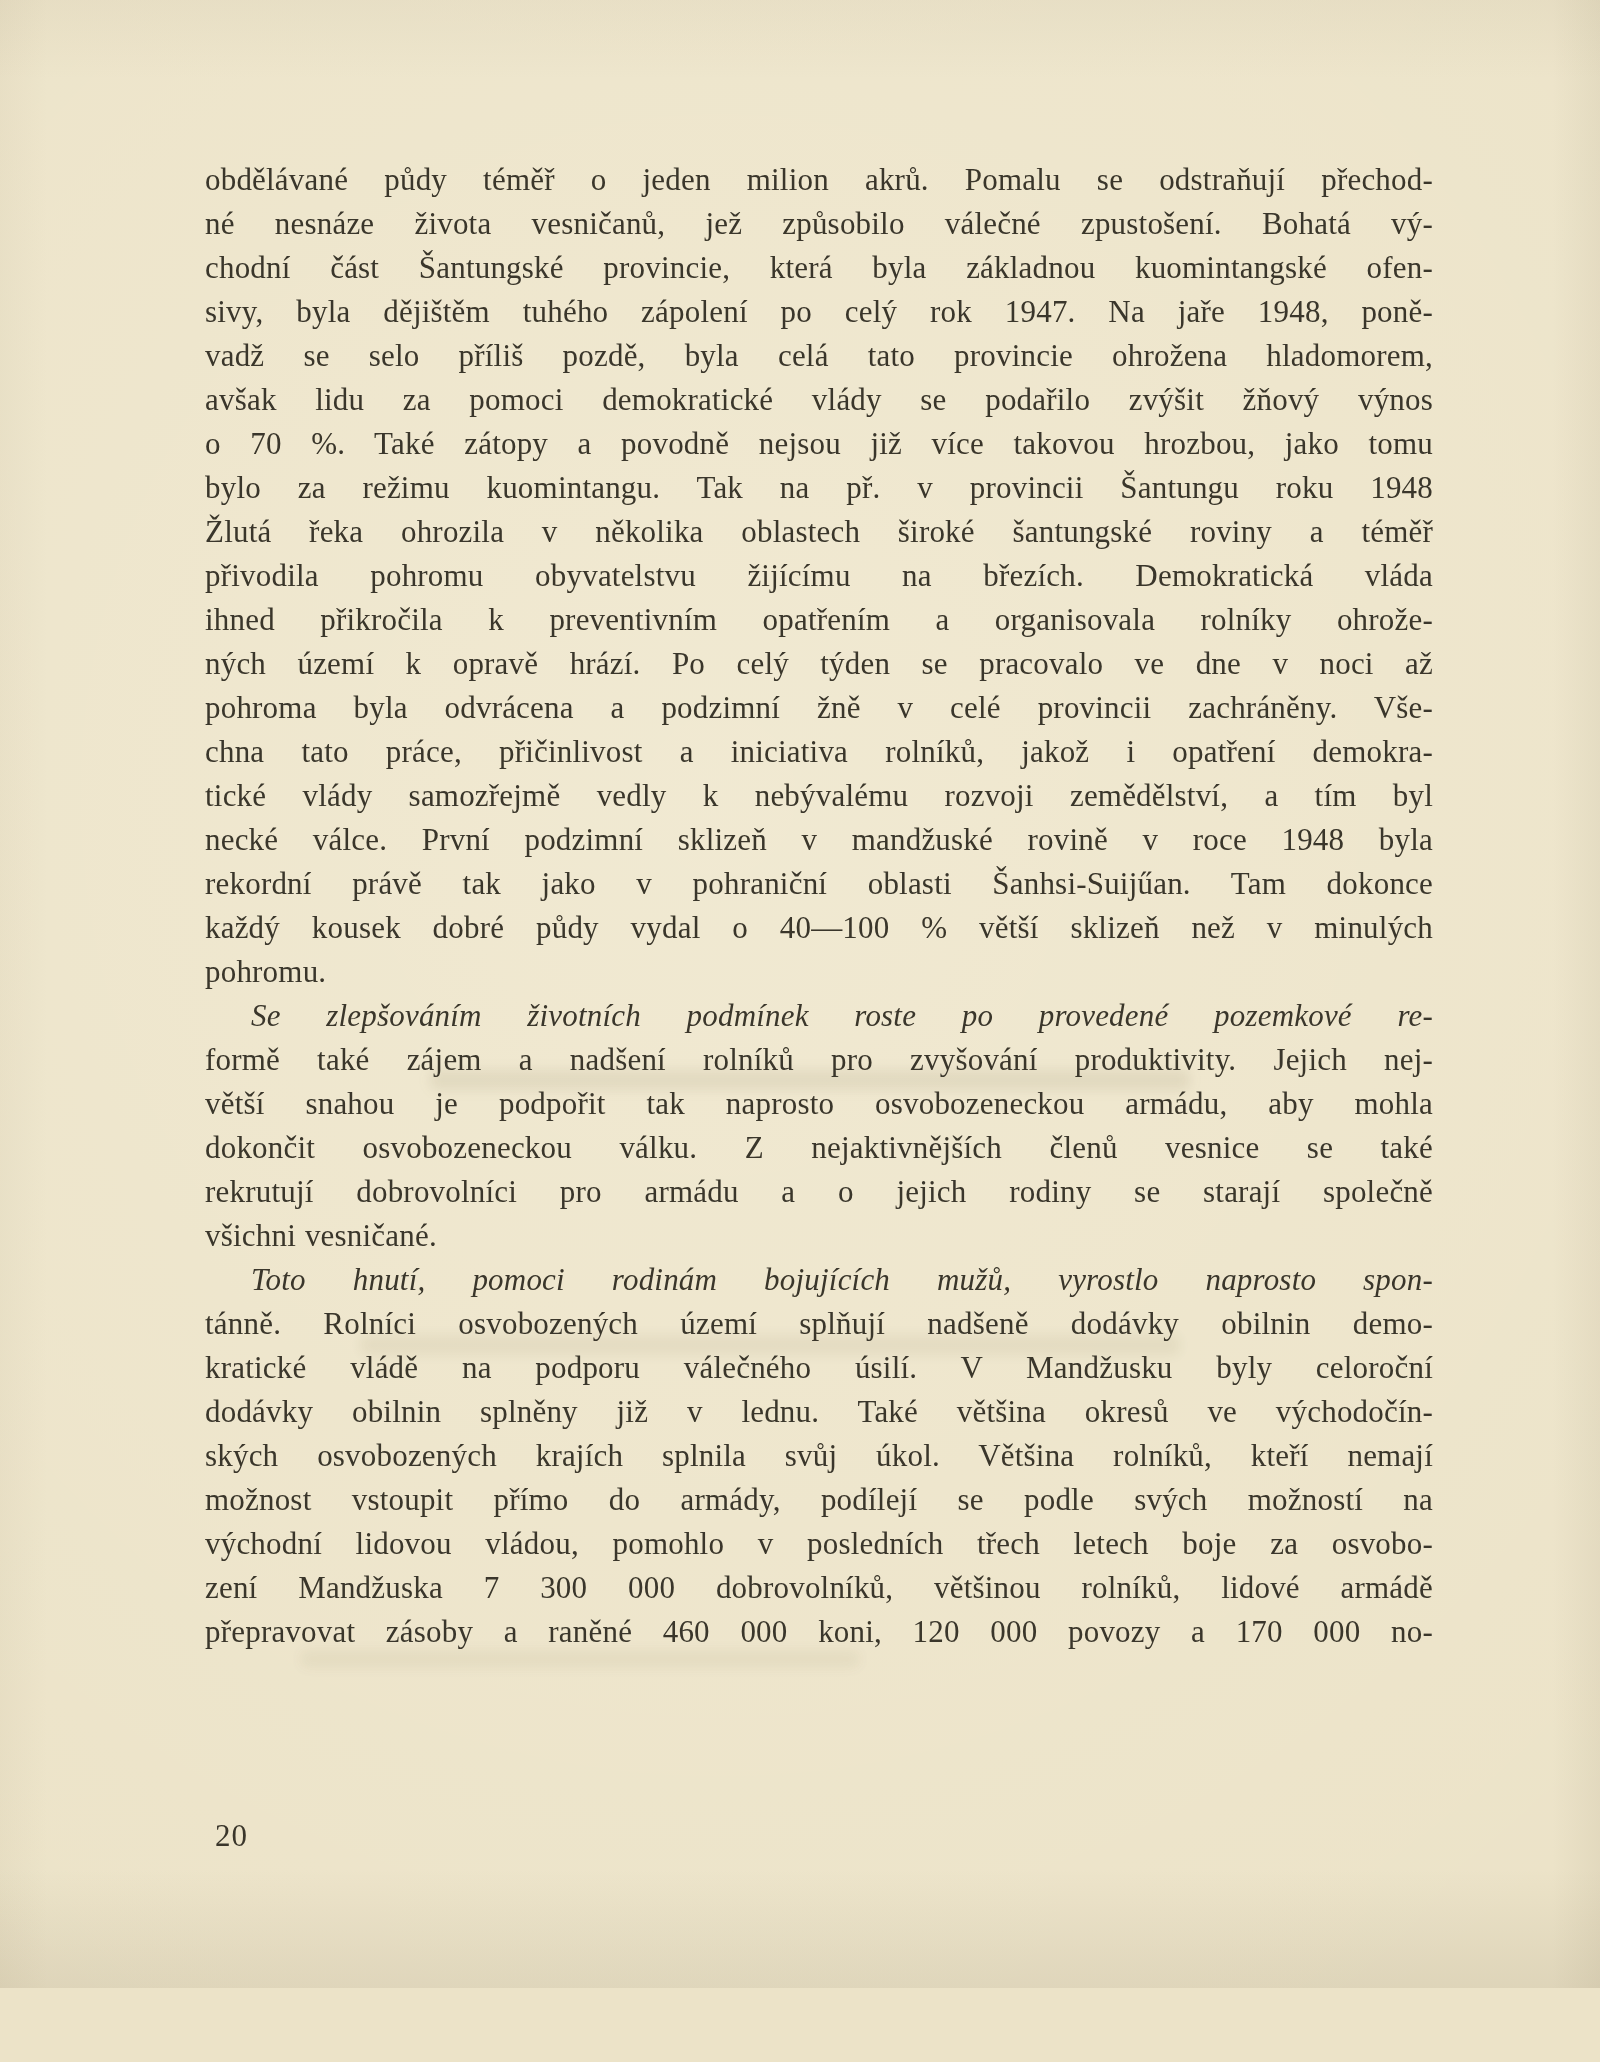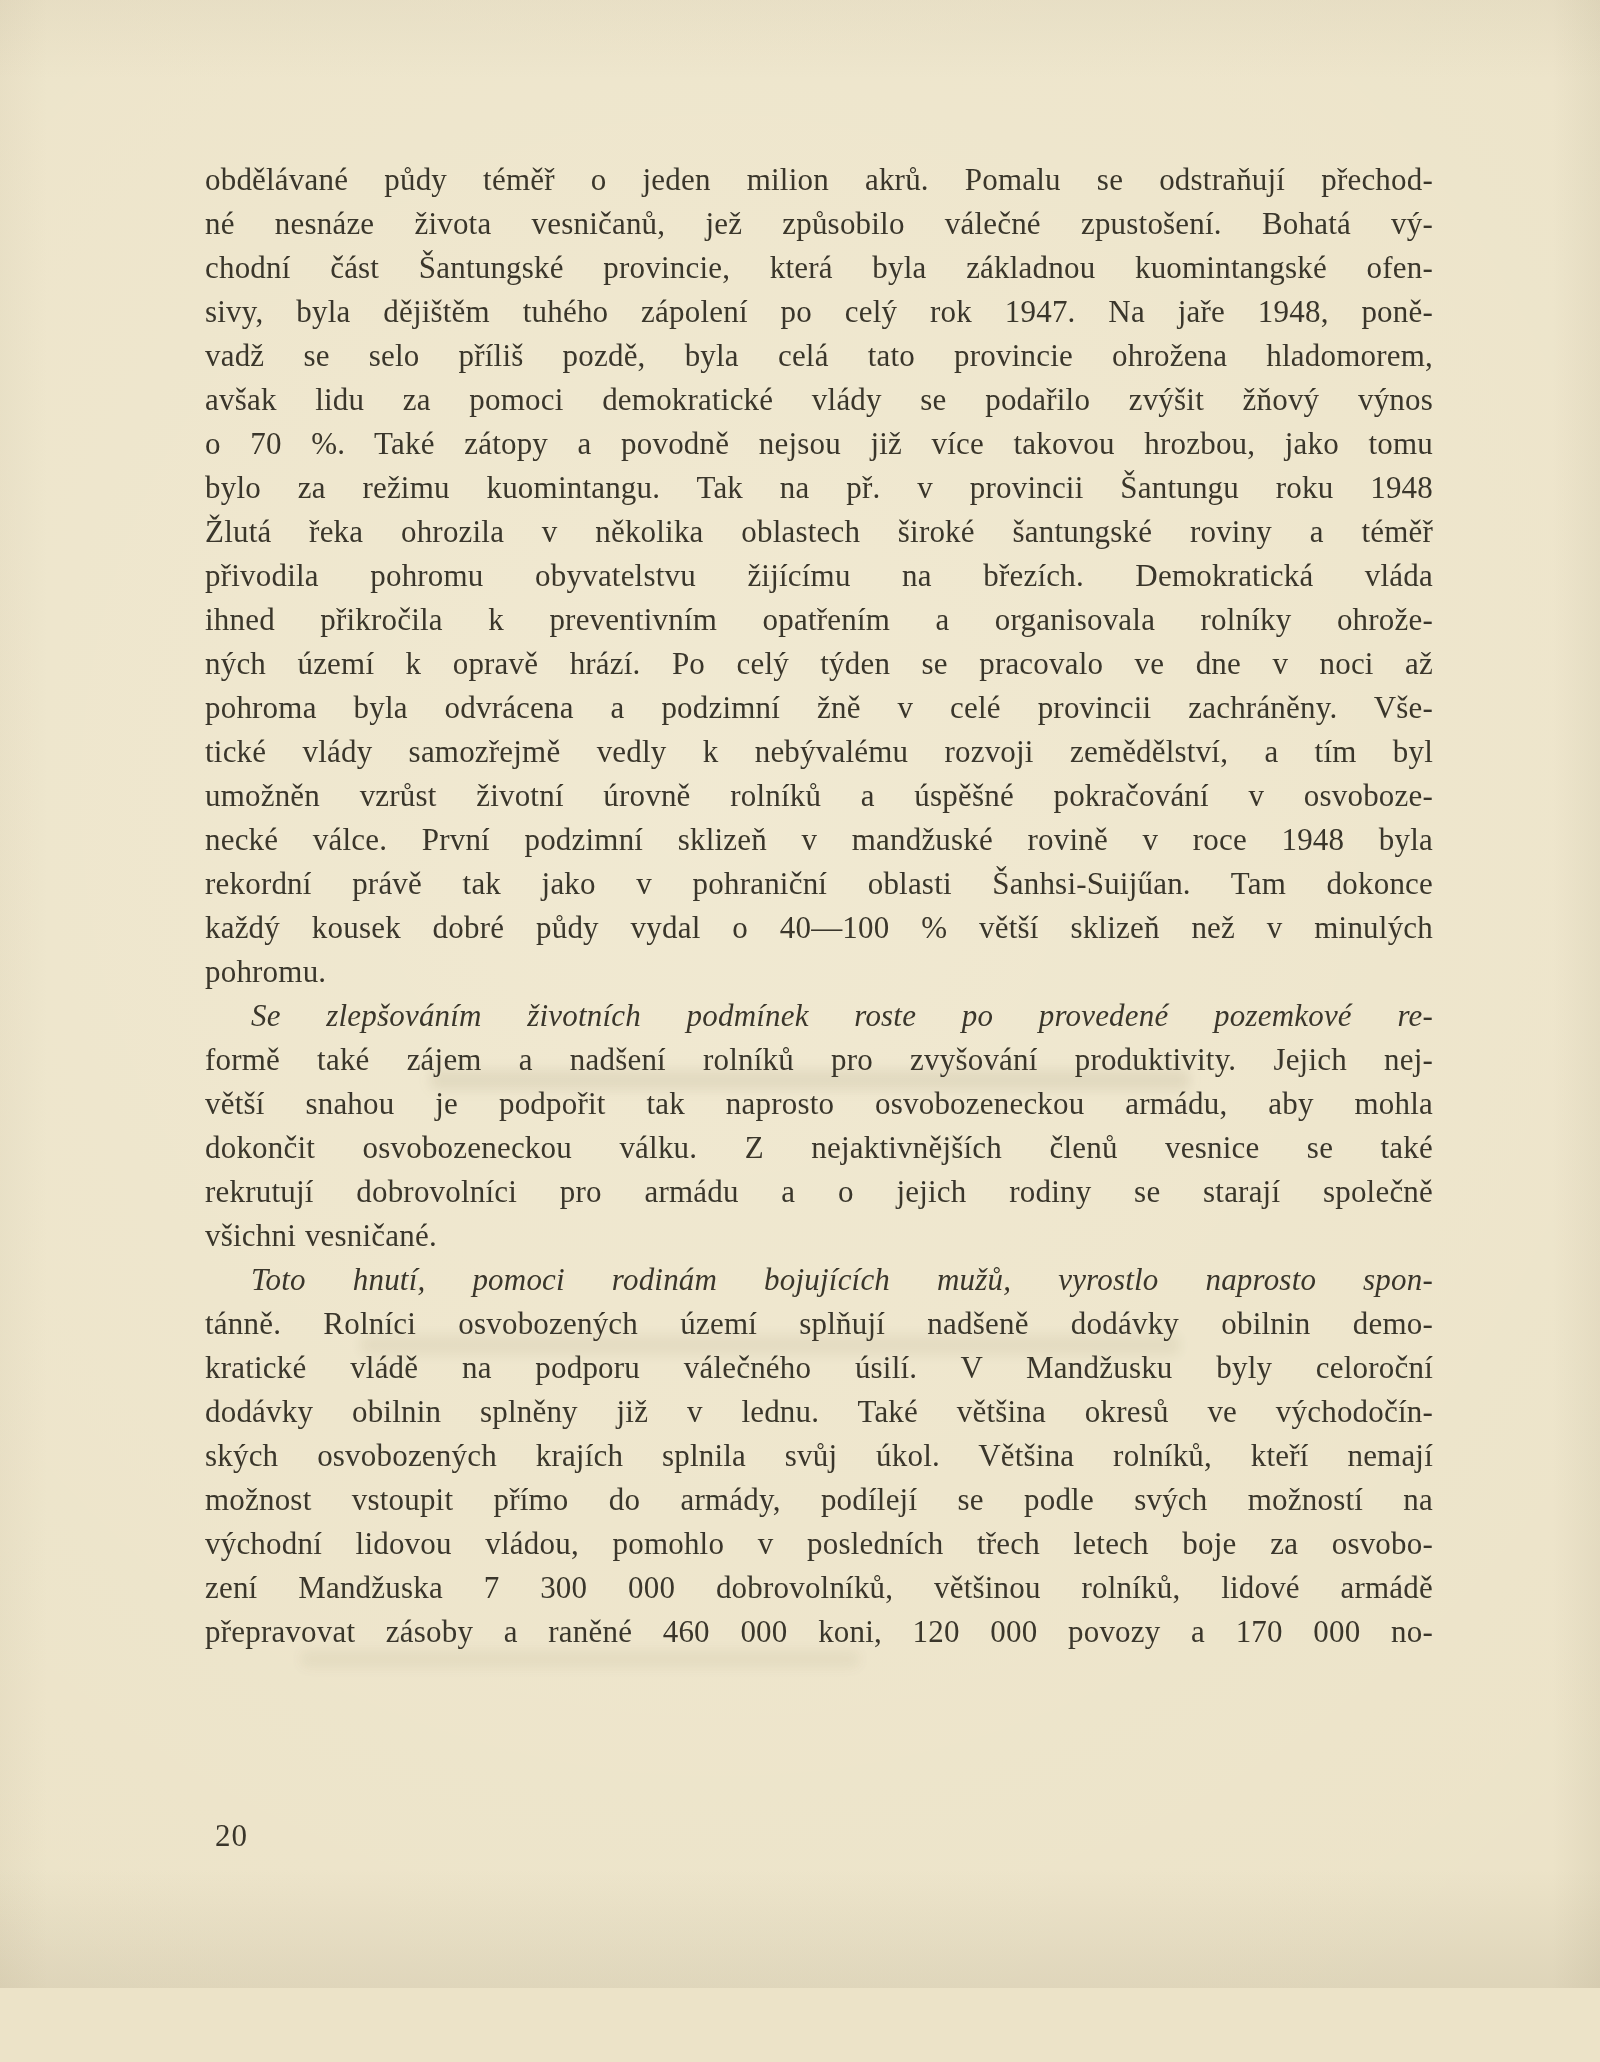--- a/index.html
+++ b/index.html
@@ -80,22 +80,22 @@
       <div class="line">sivy, byla dějištěm tuhého zápolení po celý rok 1947. Na jaře 1948, poně-</div>
       <div class="line">vadž se selo příliš pozdě, byla celá tato provincie ohrožena hladomorem,</div>
       <div class="line">avšak lidu za pomoci demokratické vlády se podařilo zvýšit žňový výnos</div>
       <div class="line">o 70 %. Také zátopy a povodně nejsou již více takovou hrozbou, jako tomu</div>
       <div class="line">bylo za režimu kuomintangu. Tak na př. v provincii Šantungu roku 1948</div>
       <div class="line">Žlutá řeka ohrozila v několika oblastech široké šantungské roviny a téměř</div>
       <div class="line">přivodila pohromu obyvatelstvu žijícímu na březích. Demokratická vláda</div>
       <div class="line">ihned přikročila k preventivním opatřením a organisovala rolníky ohrože-</div>
       <div class="line">ných území k opravě hrází. Po celý týden se pracovalo ve dne v noci až</div>
       <div class="line">pohroma byla odvrácena a podzimní žně v celé provincii zachráněny. Vše-</div>
+      <div class="line">chna tato práce, přičinlivost a iniciativa rolníků, jakož i opatření demokra-</div>
       <div class="line">tické vlády samozřejmě vedly k nebývalému rozvoji zemědělství, a tím byl</div>
-      <div class="line">umožněn vzrůst životní úrovně rolníků a úspěšné pokračování v osvoboze-</div>
       <div class="line">necké válce. První podzimní sklizeň v mandžuské rovině v roce 1948 byla</div>
       <div class="line">rekordní právě tak jako v pohraniční oblasti Šanhsi-Suijűan. Tam dokonce</div>
       <div class="line">každý kousek dobré půdy vydal o 40—100 % větší sklizeň než v minulých</div>
       <div class="line end">pohromu.</div>
       <div class="line indent">Se zlepšováním životních podmínek roste po provedené pozemkové re-</div>
       <div class="line">formě také zájem a nadšení rolníků pro zvyšování produktivity. Jejich nej-</div>
       <div class="line">větší snahou je podpořit tak naprosto osvobozeneckou armádu, aby mohla</div>
       <div class="line">dokončit osvobozeneckou válku. Z nejaktivnějších členů vesnice se také</div>
       <div class="line">rekrutují dobrovolníci pro armádu a o jejich rodiny se starají společně</div>
       <div class="line end">všichni vesničané.</div>

